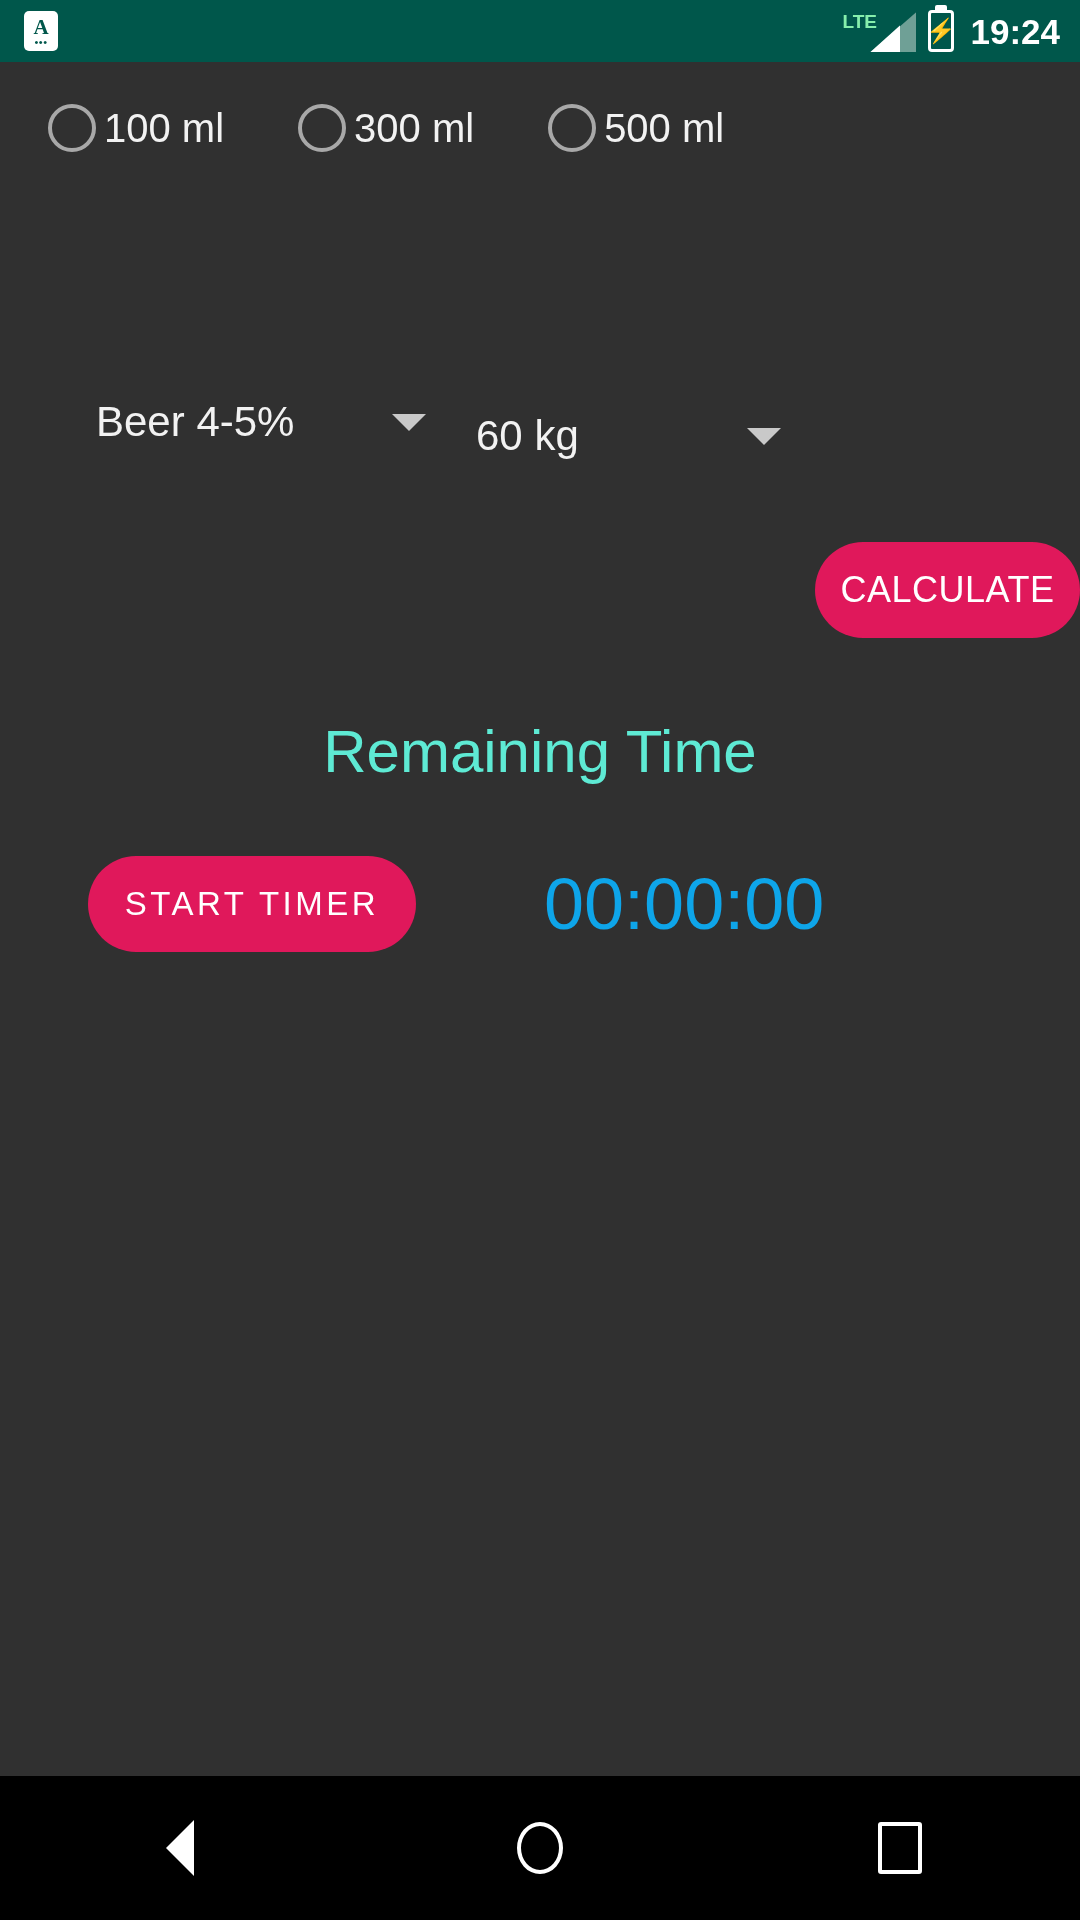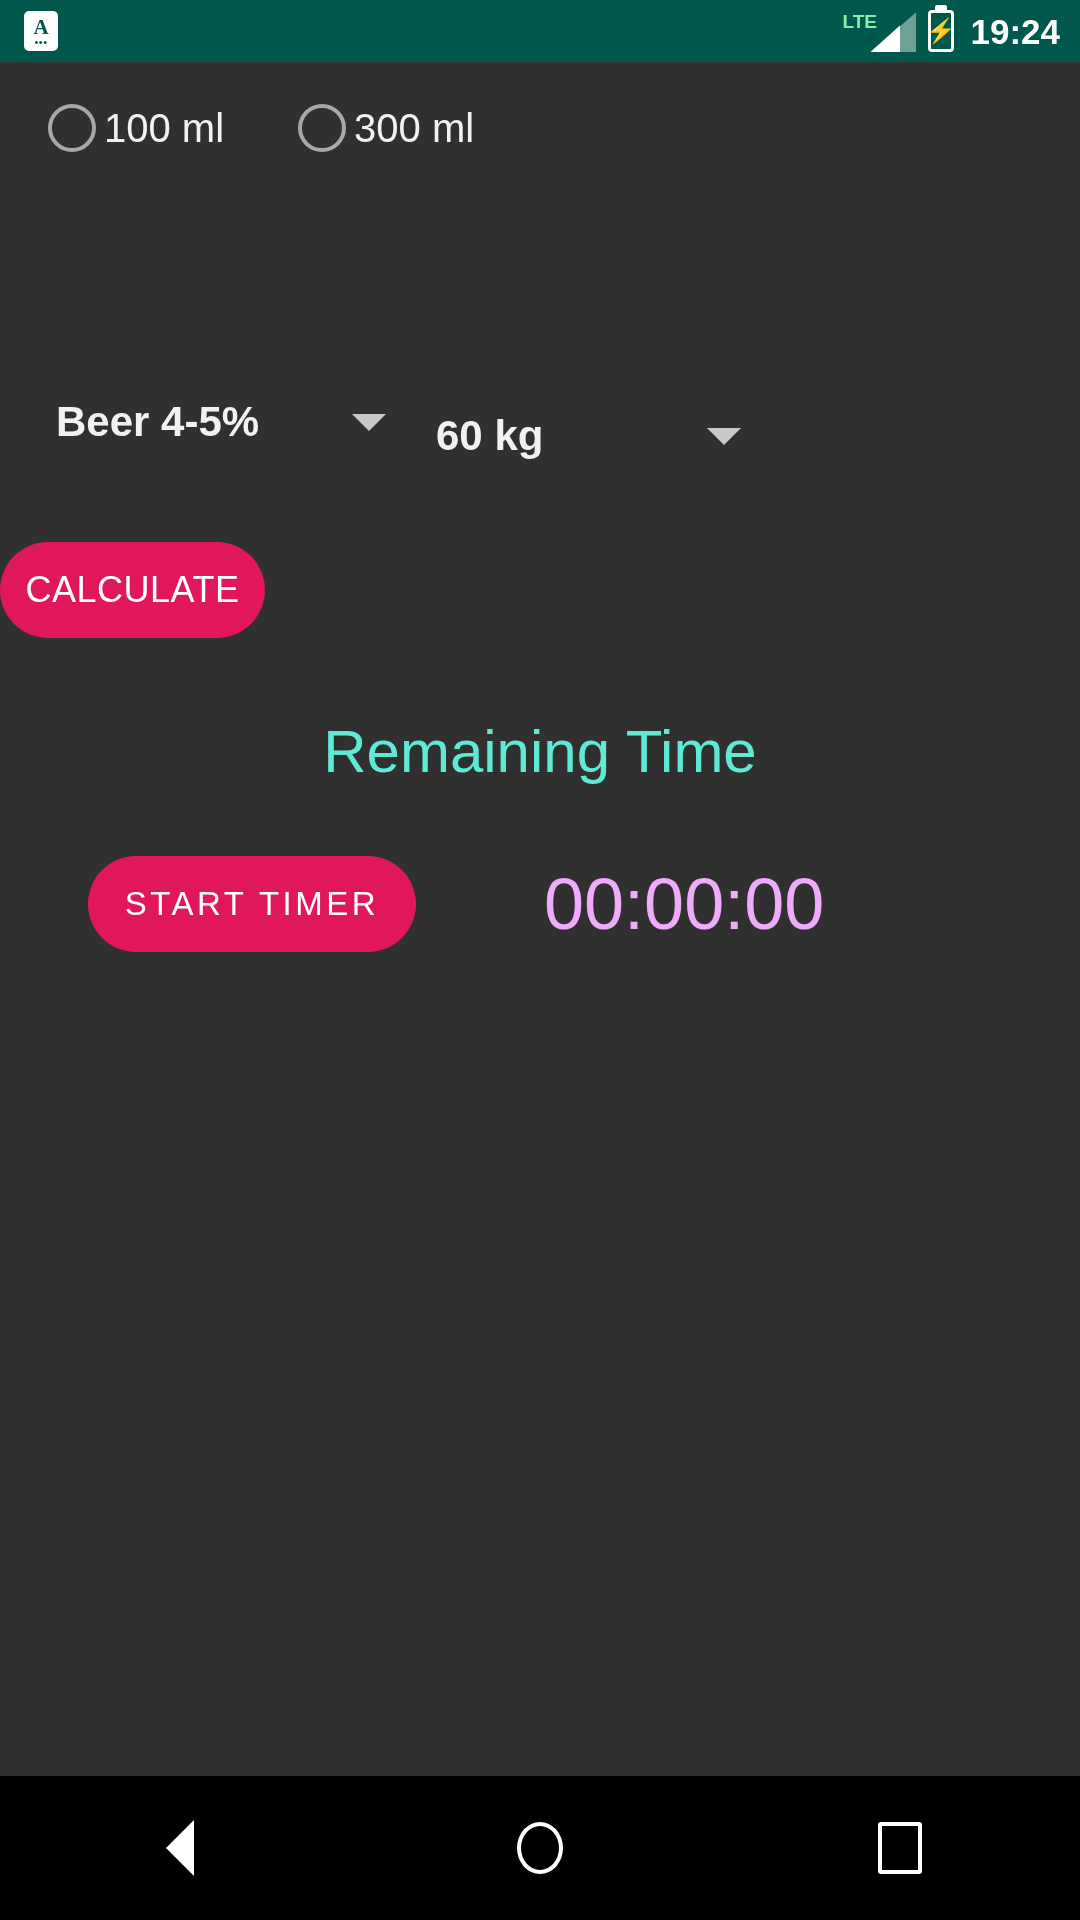--- a/index.html
+++ b/index.html
@@ -109,42 +109,41 @@
     flex:0 0 48px;
   }
   .radio-label {
     color:#f2f2f2; font-size:40px; line-height:1;
   }
 
   
   .dropdown-row {
     position:absolute; top:325px; left:0; right:0;
     display:flex; align-items:center;
-    padding-left:56px;
-    font-weight:bold;
+    padding-left:96px;
   }
   .dropdown {
     display:flex; align-items:center;
   }
   .dd-value {
     color:#f2f2f2; font-size:42px; line-height:1;
   }
   .dd-arrow {
     width:0; height:0;
     border-left:17px solid transparent;
     border-right:17px solid transparent;
     border-top:17px solid #C9C9C9;
   }
   #dd-alcohol { width:330px; justify-content:space-between; }
   #dd-weight  { width:305px; justify-content:space-between; margin-left:50px;margin-top:28px; }
 
   
   .calc-wrap {
     position:absolute; top:480px; left:0; right:0;
-    display:flex; justify-content:flex-start;
+    display:flex; justify-content:flex-end;
   }
   .pill-btn {
     background:#E0185B;
     color:#ffffff;
     border:none;
     border-radius:999px;
     font-family:"Liberation Sans", sans-serif;
     cursor:pointer;
     display:flex; align-items:center; justify-content:center;
   }
@@ -164,21 +163,21 @@
   .timer-row {
     position:absolute; top:794px; left:0; right:0;
     display:flex; align-items:center;
   }
   #start-timer-button {
     width:328px; height:96px;
     font-size:33px; letter-spacing:3.5px;
     margin-left:88px;
   }
   .timer-display {
-    color:#f0abfc; font-size:72px; line-height:1;
+    color:#0ea5e9; font-size:72px; line-height:1;
     margin-left:128px;
   }
 
   
   .nav-bar {
     flex:0 0 144px; height:144px;
     background:#000000;
     display:flex; align-items:center; justify-content:space-around;
   }
   .nav-btn {
@@ -234,20 +233,24 @@
 
     <div class="radio-row">
       <div class="radio-item">
         <div class="radio-circle"></div>
         <div class="radio-label">100 ml</div>
       </div>
       <div class="radio-item">
         <div class="radio-circle"></div>
         <div class="radio-label">300 ml</div>
       </div>
+      <div class="radio-item">
+        <div class="radio-circle"></div>
+        <div class="radio-label">500 ml</div>
+      </div>
     </div>
 
     <div class="dropdown-row">
       <div class="dropdown" id="dd-alcohol">
         <span class="dd-value">Beer 4-5%</span>
         <span class="dd-arrow"></span>
       </div>
       <div class="dropdown" id="dd-weight">
         <span class="dd-value">60 kg</span>
         <span class="dd-arrow"></span>

